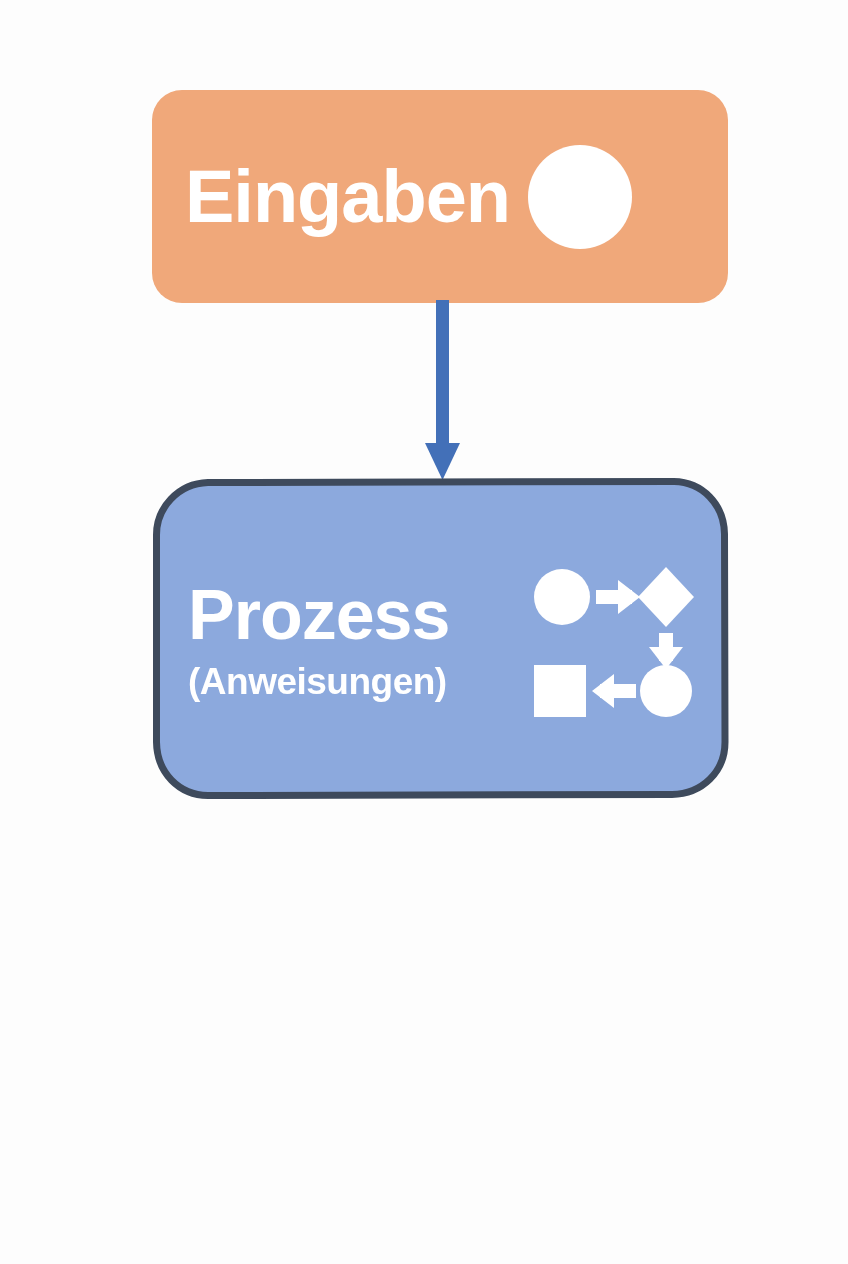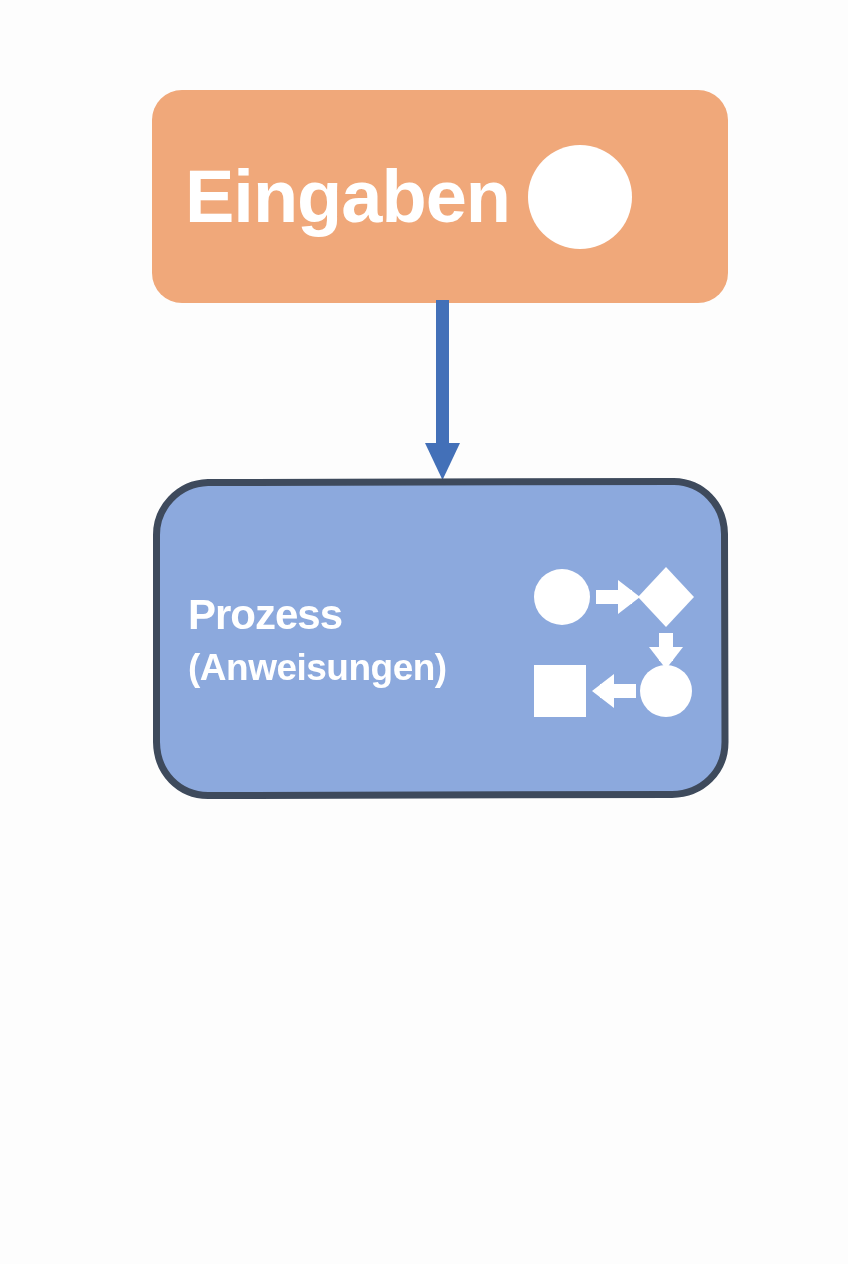--- a/index.html
+++ b/index.html
@@ -90,21 +90,21 @@
   }
   .process-text-block {
     display: flex;
     flex-direction: column;
     align-items: flex-start;
     justify-content: center;
     margin-top: 8px;
   }
   .node-process-title {
     color: #ffffff;
-    font-size: 42px;
+    font-size: 70px;
     font-weight: bold;
     line-height: 1.02;
     letter-spacing: -1px;
     white-space: nowrap;
   }
   .node-process-subtitle {
     color: #ffffff;
     font-size: 37px;
     font-weight: bold;
     line-height: 1.15;

